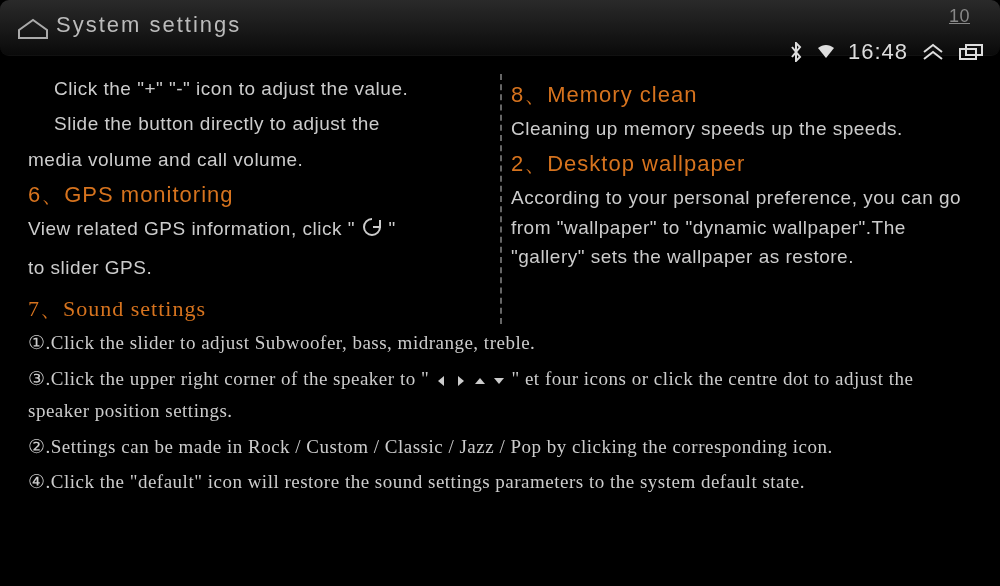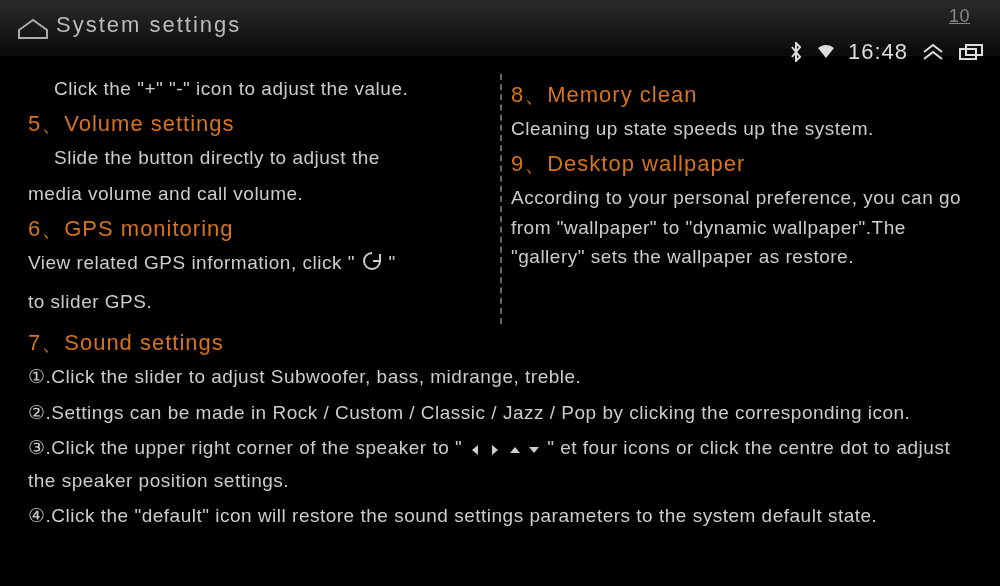--- a/index.html
+++ b/index.html
@@ -12,20 +12,21 @@
       letter-spacing: 0.5px;
     }
     .statusbar {
       height: 56px;
       background: linear-gradient(#2a2a2a, #0a0a0a);
       display: flex;
       align-items: center;
       padding: 0 16px;
       position: relative;
       border-bottom: 1px solid #111;
+      border-radius: 9px;
     }
     .back-btn {
       display: flex; align-items: center; gap: 6px;
       color: #bbb;
     }
     .status-title {
       position: absolute; left: 56px; top: 12px;
       font-size: 22px; color: #bbb; letter-spacing: 2px;
     }
     .status-right {
@@ -62,21 +63,21 @@
     .indent { padding-left: 26px; }
     .divider {
       position: absolute;
       left: 500px; top: 18px; height: 250px;
       border-left: 2px dashed #666;
     }
     .inline-icon {
       display: inline-block; vertical-align: -3px;
     }
     .fullwidth { width: 100%; }
-    .soundlist { margin-top: 4px; }
+    .soundlist { margin-top: 4px; font-family: Liberation Serif, serif; }
     .soundlist .desc { margin-bottom: 6px; }
   </style>
 </head>
 <body>
 
 <div class="statusbar">
   <div class="back-btn">
     <svg width="34" height="24" viewBox="0 0 34 24">
       <path d="M3 14 L17 4 L31 14 L31 22 L3 22 Z" fill="none" stroke="#aaa" stroke-width="2"></path>
     </svg>
@@ -101,51 +102,49 @@
   </div>
   <div class="badge">10</div>
 </div>
 
 <div class="content">
   <div class="divider"></div>
   <div class="cols">
     <div class="col col-left">
       <div class="desc indent">Click the "+" "-" icon to adjust the value.</div>
 
-      <div class="heading">5、Volume settings</div>
       <div class="desc indent">Slide the button directly to adjust the</div>
       <div class="desc">media volume and call volume.</div>
 
       <div class="heading">6、GPS monitoring</div>
       <div class="desc">
         <span>View related GPS information, click "</span>
         <span class="inline-icon">
           <svg width="22" height="22" viewBox="0 0 22 22">
             <path d="M11 3 A8 8 0 1 0 19 11" fill="none" stroke="#ccc" stroke-width="2"></path>
             <path d="M19 4 L19 11 L12 11" fill="none" stroke="#ccc" stroke-width="2"></path>
           </svg>
         </span>
         <span>"</span>
       </div>
       <div class="desc">to slider GPS.</div>
     </div>
 
     <div class="col col-right">
       <div class="heading">8、Memory clean</div>
-      <div class="desc">Cleaning up state speeds up the system.</div>
+      <div class="desc">Cleaning up memory speeds up the speeds.</div>
 
-      <div class="heading">9、Desktop wallpaper</div>
+      <div class="heading">2、Desktop wallpaper</div>
       <div class="desc">According to your personal preference, you can go from "wallpaper" to "dynamic wallpaper".The "gallery" sets the wallpaper as restore.</div>
     </div>
   </div>
 
   <div class="fullwidth soundlist">
     <div class="heading">7、Sound settings</div>
     <div class="desc">①.Click the slider to adjust Subwoofer, bass, midrange, treble.</div>
-    <div class="desc">②.Settings can be made in Rock / Custom / Classic / Jazz / Pop by clicking the corresponding icon.</div>
     <div class="desc">
       <span>③.Click the upper right corner of the speaker to "</span>
       <span class="inline-icon">
         <svg width="14" height="14" viewBox="0 0 14 14">
             <path d="M10 2 L4 7 L10 12 Z" fill="#ccc"></path>
           </svg>
       </span>
       <span class="inline-icon">
         <svg width="14" height="14" viewBox="0 0 14 14">
             <path d="M4 2 L10 7 L4 12 Z" fill="#ccc"></path>
@@ -156,15 +155,16 @@
             <path d="M2 10 L7 4 L12 10 Z" fill="#ccc"></path>
           </svg>
       </span>
       <span class="inline-icon">
         <svg width="14" height="14" viewBox="0 0 14 14">
             <path d="M2 4 L7 10 L12 4 Z" fill="#ccc"></path>
           </svg>
       </span>
       <span>" et four icons or click the centre dot to adjust the speaker position settings.</span>
     </div>
+    <div class="desc">②.Settings can be made in Rock / Custom / Classic / Jazz / Pop by clicking the corresponding icon.</div>
     <div class="desc">④.Click the "default" icon will restore the sound settings parameters to the system default state.</div>
   </div>
 </div>
 
 </body></html>

